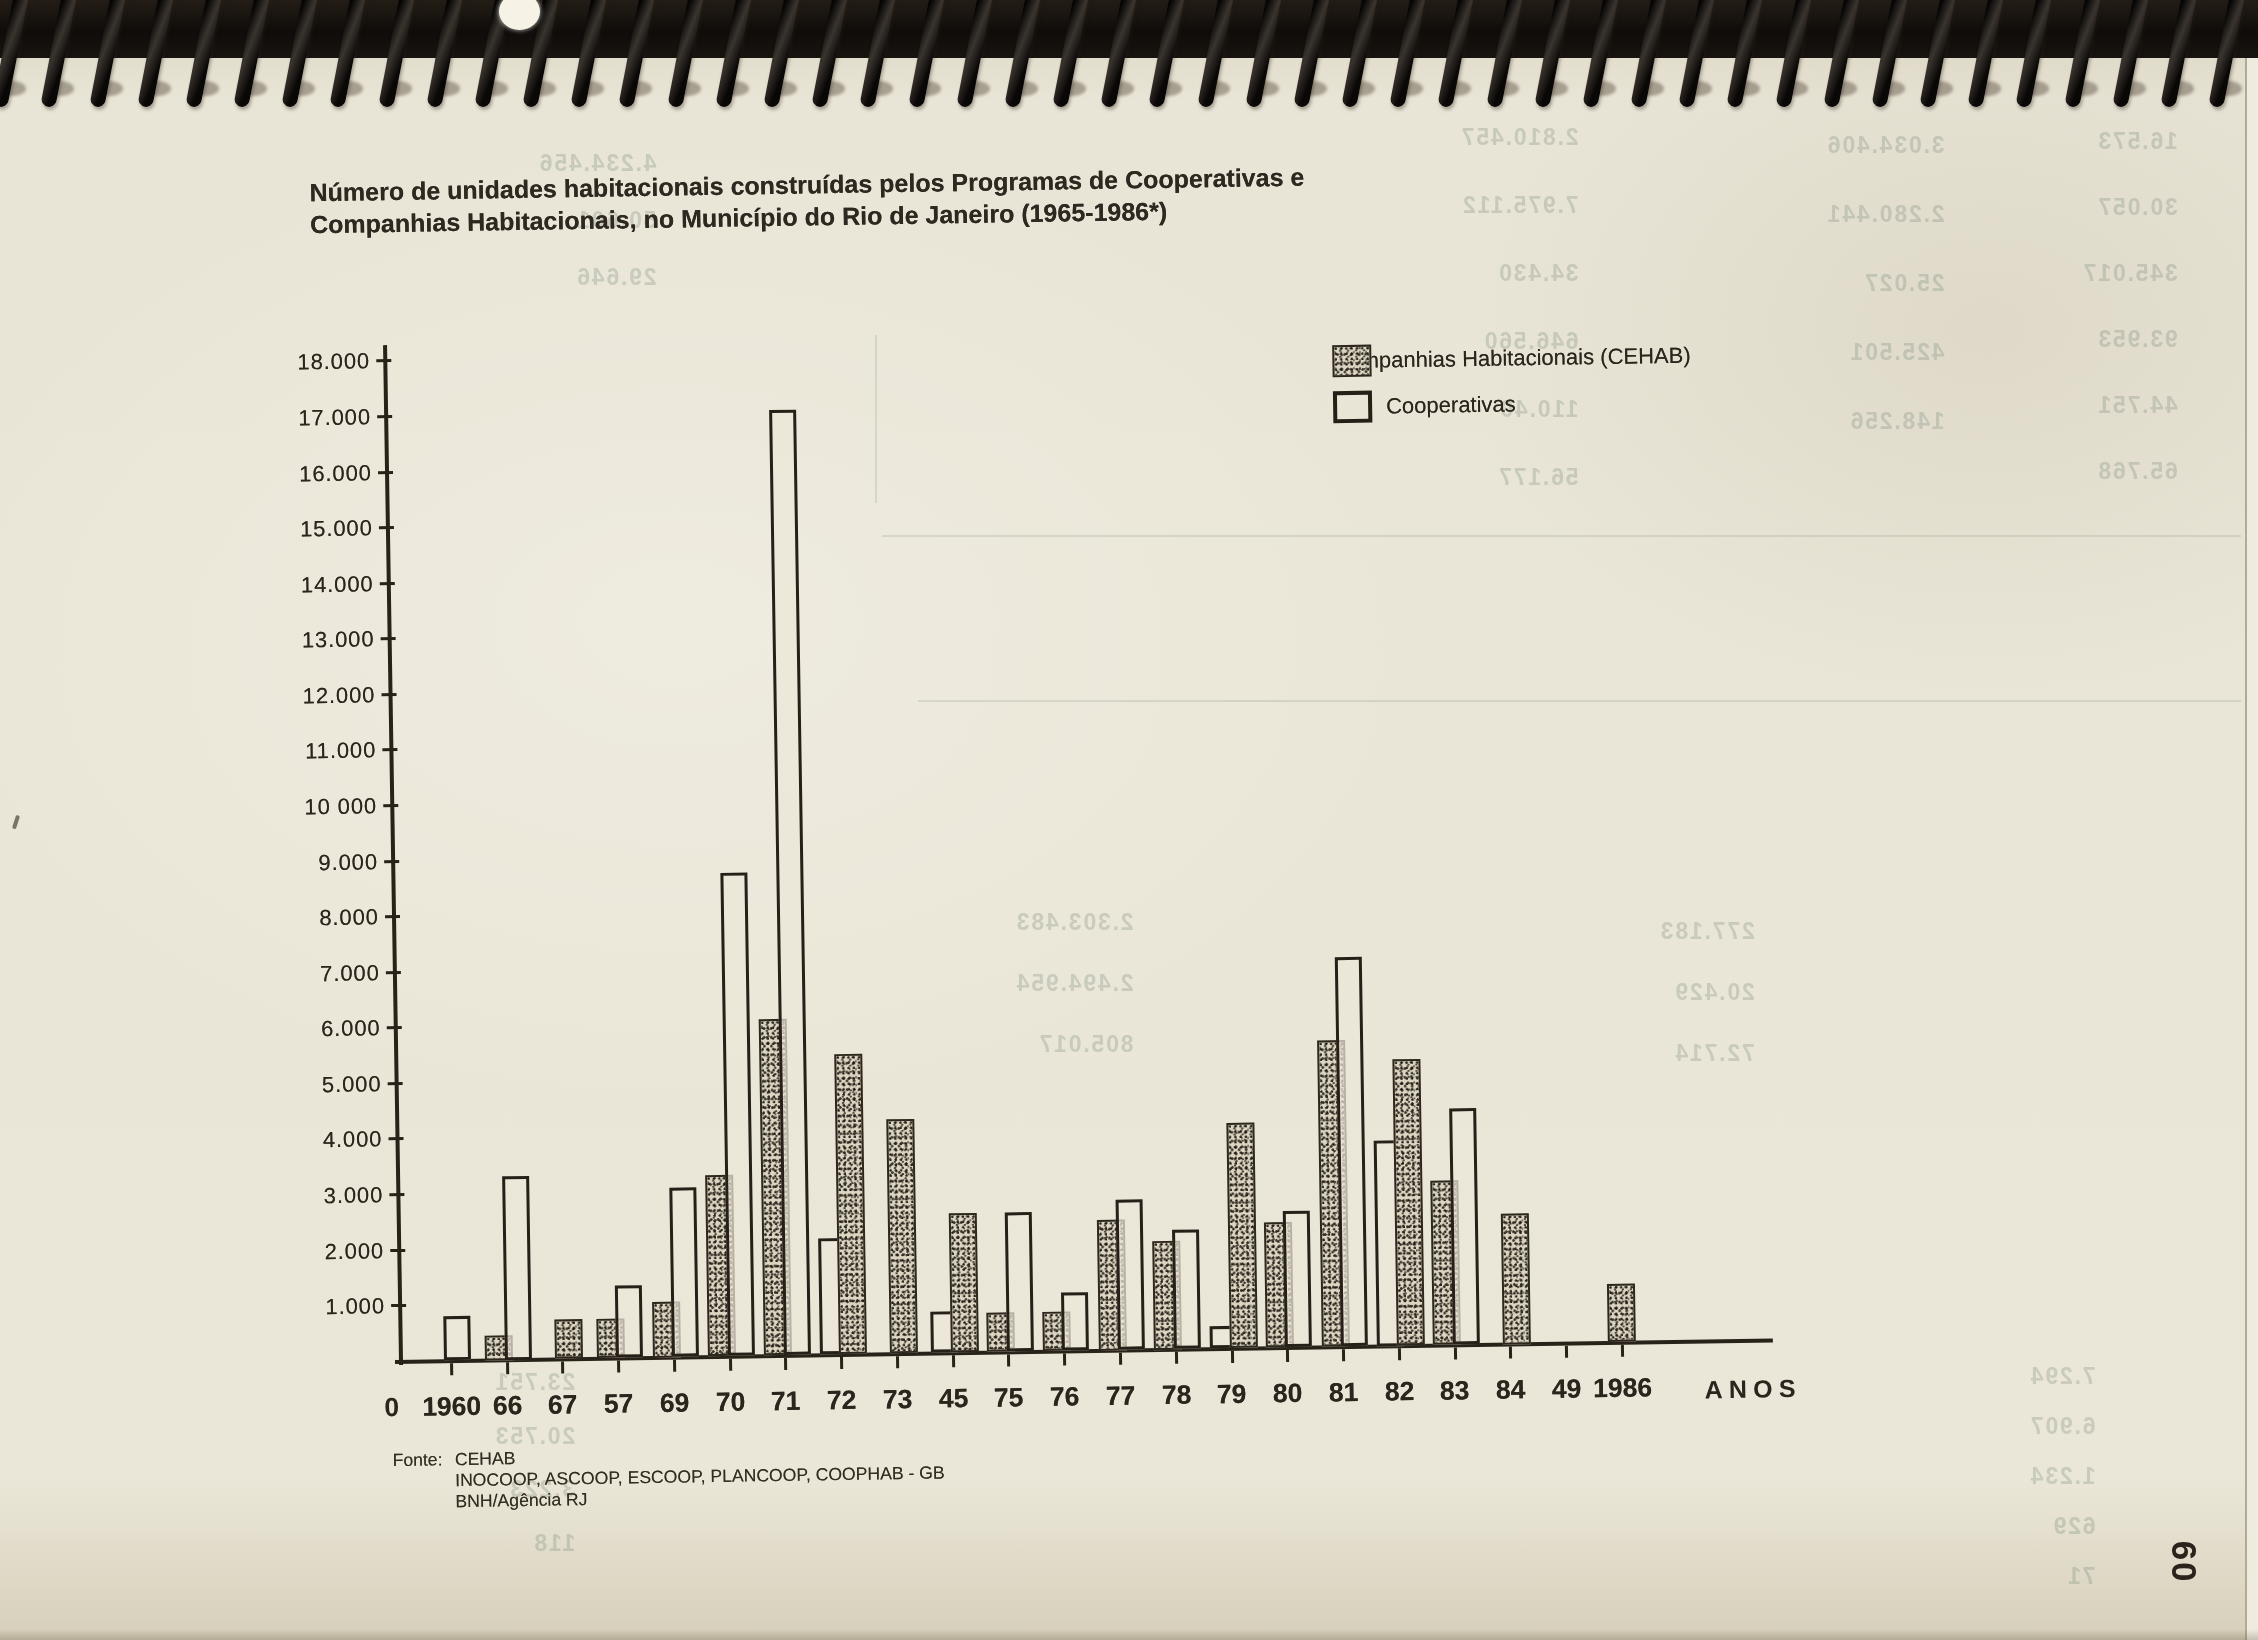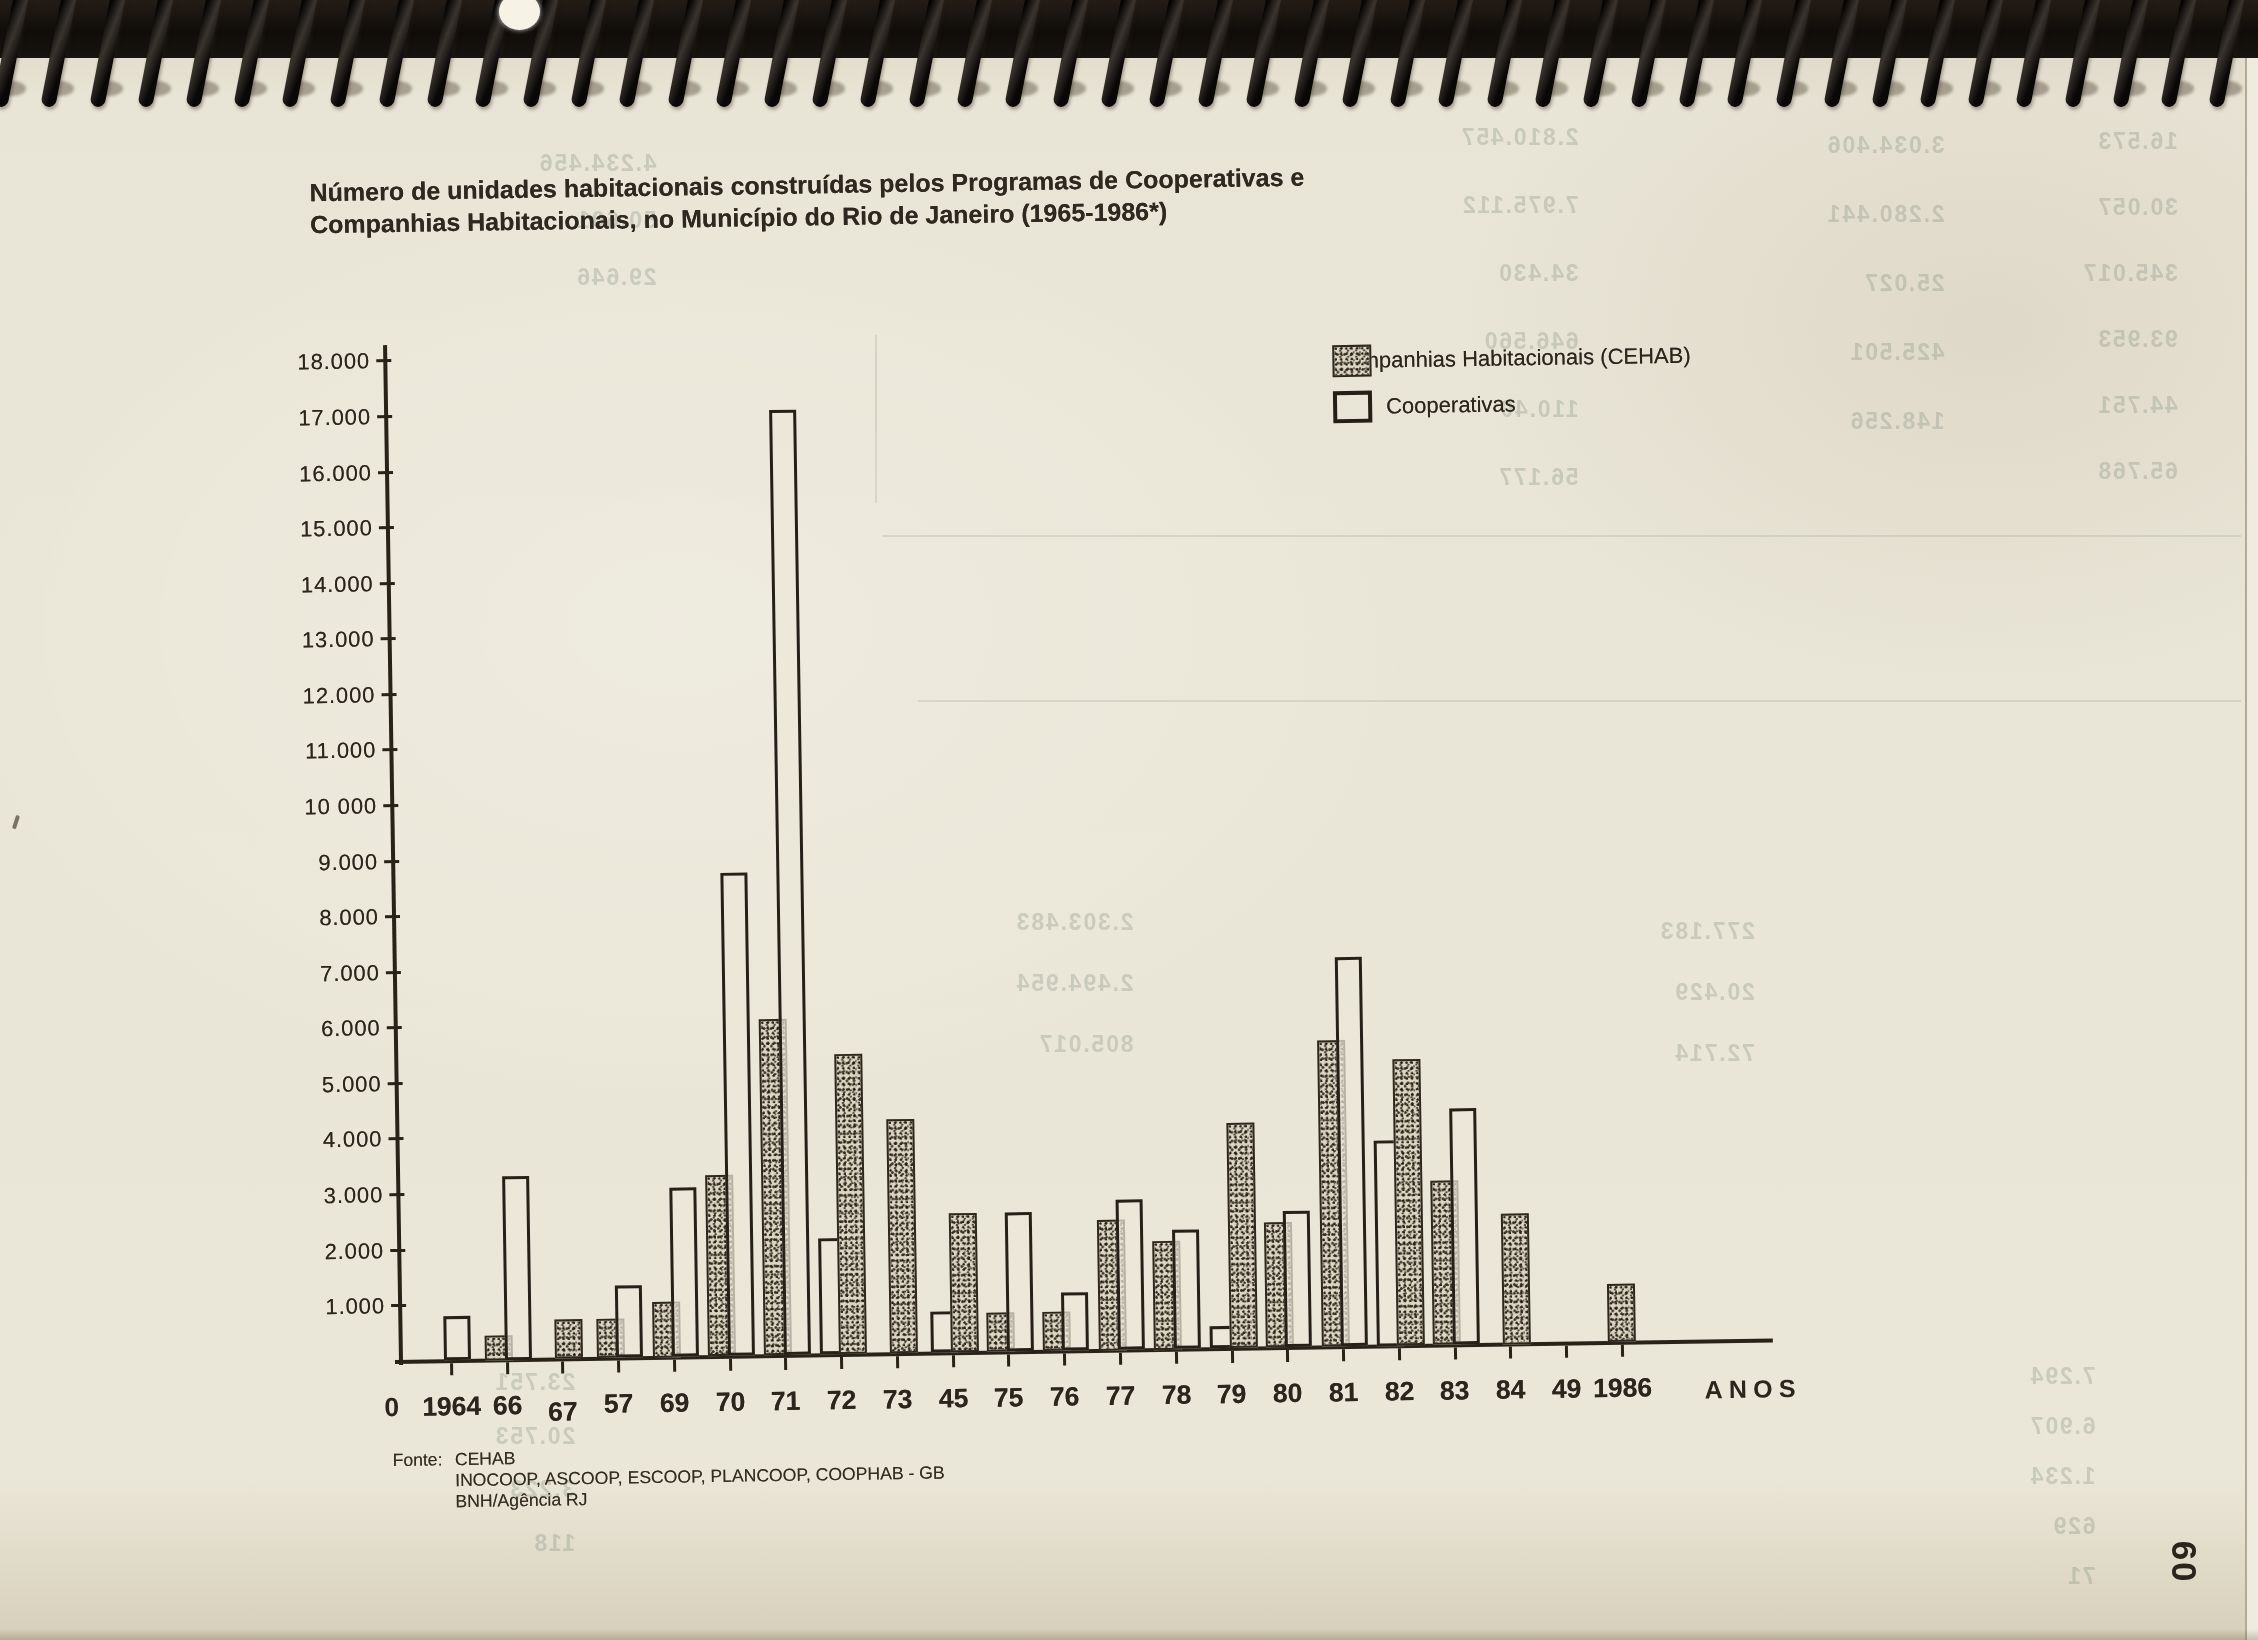--- a/index.html
+++ b/index.html
@@ -224,25 +224,25 @@
             <span>2.000</span>
             <i></i>
           </div>
           <div class="ytick" style="top: 1294px;">
             <span>1.000</span>
             <i></i>
           </div>
         </div>
       <div id="xticks">
           <div class="xtickmark" style="left: 450px;"></div>
-          <div class="xlab" style="left: 451px;">1964</div>
+          <div class="xlab" style="left: 451px;">1960</div>
           <div class="xtickmark" style="left: 506px;"></div>
           <div class="xlab" style="left: 507px;">66</div>
           <div class="xtickmark" style="left: 561px;"></div>
-          <div class="xlab" style="left: 562px; margin-top: 7px;">67</div>
+          <div class="xlab" style="left: 562px;">67</div>
           <div class="xtickmark" style="left: 617px;"></div>
           <div class="xlab" style="left: 618px;">57</div>
           <div class="xtickmark" style="left: 673px;"></div>
           <div class="xlab" style="left: 674px;">69</div>
           <div class="xtickmark" style="left: 729px;"></div>
           <div class="xlab" style="left: 730px;">70</div>
           <div class="xtickmark" style="left: 784px;"></div>
           <div class="xlab" style="left: 785px;">71</div>
           <div class="xtickmark" style="left: 840px;"></div>
           <div class="xlab" style="left: 841px;">72</div>

